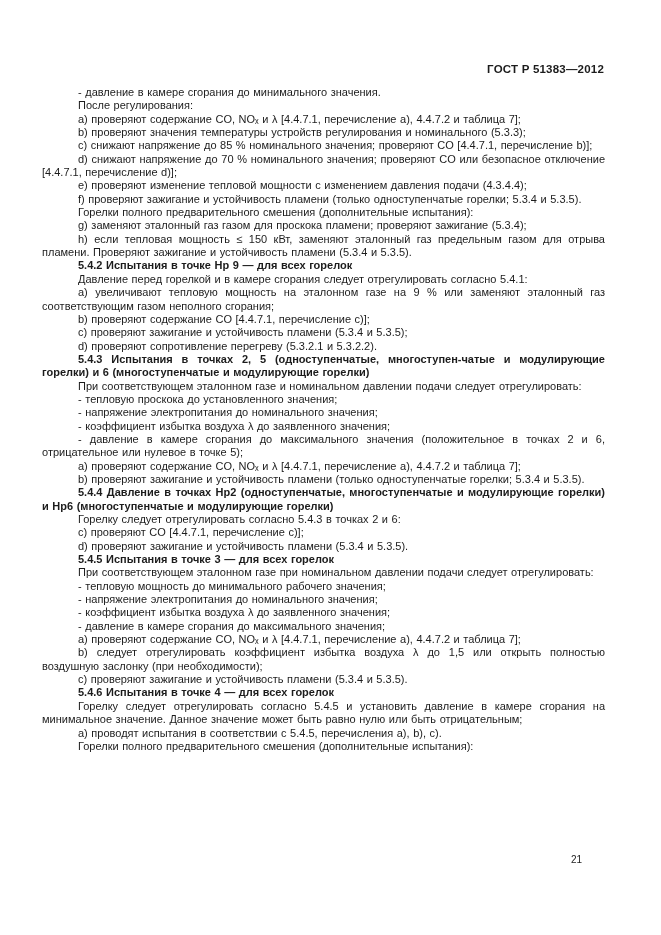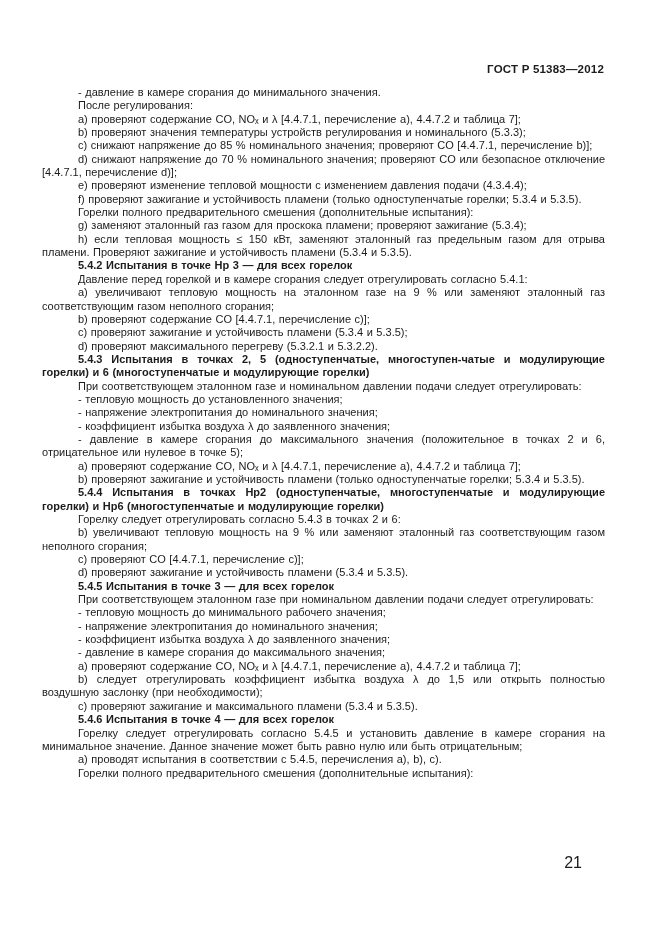--- a/index.html
+++ b/index.html
@@ -45,21 +45,21 @@
     text-indent: 36px;
     word-spacing: 0.5px;
   }
   .doc-body p.bold {
     font-weight: 700;
   }
   .doc-footer {
     position: absolute;
     top: 854px;
     right: 79px;
-    font-size: 16px;
+    font-size: 10px;
   }
 </style>
 </head>
 <body>
 
 <div class="page">
   <div class="doc-header">
     <span>ГОСТ Р 51383—2012</span>
   </div>
 
@@ -68,48 +68,47 @@
       <p class="para">После регулирования:</p>
       <p class="para">a) проверяют содержание CO, NOₓ и λ [4.4.7.1, перечисление a), 4.4.7.2 и таблица 7];</p>
       <p class="para">b) проверяют значения температуры устройств регулирования и номинального (5.3.3);</p>
       <p class="para">c) снижают напряжение до 85 % номинального значения; проверяют CO [4.4.7.1, перечисление b)];</p>
       <p class="para">d) снижают напряжение до 70 % номинального значения; проверяют CO или безопасное отключение [4.4.7.1, перечисление d)];</p>
       <p class="para">e) проверяют изменение тепловой мощности с изменением давления подачи (4.3.4.4);</p>
       <p class="para">f) проверяют зажигание и устойчивость пламени (только одноступенчатые горелки; 5.3.4 и 5.3.5).</p>
       <p class="para">Горелки полного предварительного смешения (дополнительные испытания):</p>
       <p class="para">g) заменяют эталонный газ газом для проскока пламени; проверяют зажигание (5.3.4);</p>
       <p class="para">h) если тепловая мощность ≤ 150 кВт, заменяют эталонный газ предельным газом для отрыва пламени. Проверяют зажигание и устойчивость пламени (5.3.4 и 5.3.5).</p>
-      <p class="para bold">5.4.2 Испытания в точке Нр 3 — для всех горелок</p>
+      <p class="para bold">5.4.2 Испытания в точке Нр 9 — для всех горелок</p>
       <p class="para">Давление перед горелкой и в камере сгорания следует отрегулировать согласно 5.4.1:</p>
       <p class="para">a) увеличивают тепловую мощность на эталонном газе на 9 % или заменяют эталонный газ соответствующим газом неполного сгорания;</p>
       <p class="para">b) проверяют содержание CO [4.4.7.1, перечисление c)];</p>
       <p class="para">c) проверяют зажигание и устойчивость пламени (5.3.4 и 5.3.5);</p>
-      <p class="para">d) проверяют максимального перегреву (5.3.2.1 и 5.3.2.2).</p>
+      <p class="para">d) проверяют сопротивление перегреву (5.3.2.1 и 5.3.2.2).</p>
       <p class="para bold">5.4.3 Испытания в точках 2, 5 (одноступенчатые, многоступен-чатые и модулирующие горелки) и 6 (многоступенчатые и модулирующие горелки)</p>
       <p class="para">При соответствующем эталонном газе и номинальном давлении подачи следует отрегулировать:</p>
-      <p class="para">- тепловую мощность до установленного значения;</p>
+      <p class="para">- тепловую проскока до установленного значения;</p>
       <p class="para">- напряжение электропитания до номинального значения;</p>
       <p class="para">- коэффициент избытка воздуха λ до заявленного значения;</p>
       <p class="para">- давление в камере сгорания до максимального значения (положительное в точках 2 и 6, отрицательное или нулевое в точке 5);</p>
       <p class="para">a) проверяют содержание CO, NOₓ и λ [4.4.7.1, перечисление a), 4.4.7.2 и таблица 7];</p>
       <p class="para">b) проверяют зажигание и устойчивость пламени (только одноступенчатые горелки; 5.3.4 и 5.3.5).</p>
-      <p class="para bold">5.4.4 Испытания в точках Нр2 (одноступенчатые, многоступенчатые и модулирующие горелки) и Нр6 (многоступенчатые и модулирующие горелки)</p>
+      <p class="para bold">5.4.4 Давление в точках Нр2 (одноступенчатые, многоступенчатые и модулирующие горелки) и Нр6 (многоступенчатые и модулирующие горелки)</p>
       <p class="para">Горелку следует отрегулировать согласно 5.4.3 в точках 2 и 6:</p>
-      <p class="para">b) увеличивают тепловую мощность на 9 % или заменяют эталонный газ соответствующим газом неполного сгорания;</p>
       <p class="para">c) проверяют CO [4.4.7.1, перечисление c)];</p>
       <p class="para">d) проверяют зажигание и устойчивость пламени (5.3.4 и 5.3.5).</p>
       <p class="para bold">5.4.5 Испытания в точке 3 — для всех горелок</p>
       <p class="para">При соответствующем эталонном газе при номинальном давлении подачи следует отрегулировать:</p>
       <p class="para">- тепловую мощность до минимального рабочего значения;</p>
       <p class="para">- напряжение электропитания до номинального значения;</p>
       <p class="para">- коэффициент избытка воздуха λ до заявленного значения;</p>
       <p class="para">- давление в камере сгорания до максимального значения;</p>
       <p class="para">a) проверяют содержание CO, NOₓ и λ [4.4.7.1, перечисление a), 4.4.7.2 и таблица 7];</p>
       <p class="para">b) следует отрегулировать коэффициент избытка воздуха λ до 1,5 или открыть полностью воздушную заслонку (при необходимости);</p>
-      <p class="para">c) проверяют зажигание и максимального пламени (5.3.4 и 5.3.5).</p>
+      <p class="para">c) проверяют зажигание и устойчивость пламени (5.3.4 и 5.3.5).</p>
       <p class="para bold">5.4.6 Испытания в точке 4 — для всех горелок</p>
       <p class="para">Горелку следует отрегулировать согласно 5.4.5 и установить давление в камере сгорания на минимальное значение. Данное значение может быть равно нулю или быть отрицательным;</p>
       <p class="para">a) проводят испытания в соответствии с 5.4.5, перечисления a), b), c).</p>
       <p class="para">Горелки полного предварительного смешения (дополнительные испытания):</p>
     </div>
 
   <div class="doc-footer">
     <span>21</span>
   </div>
 </div>

